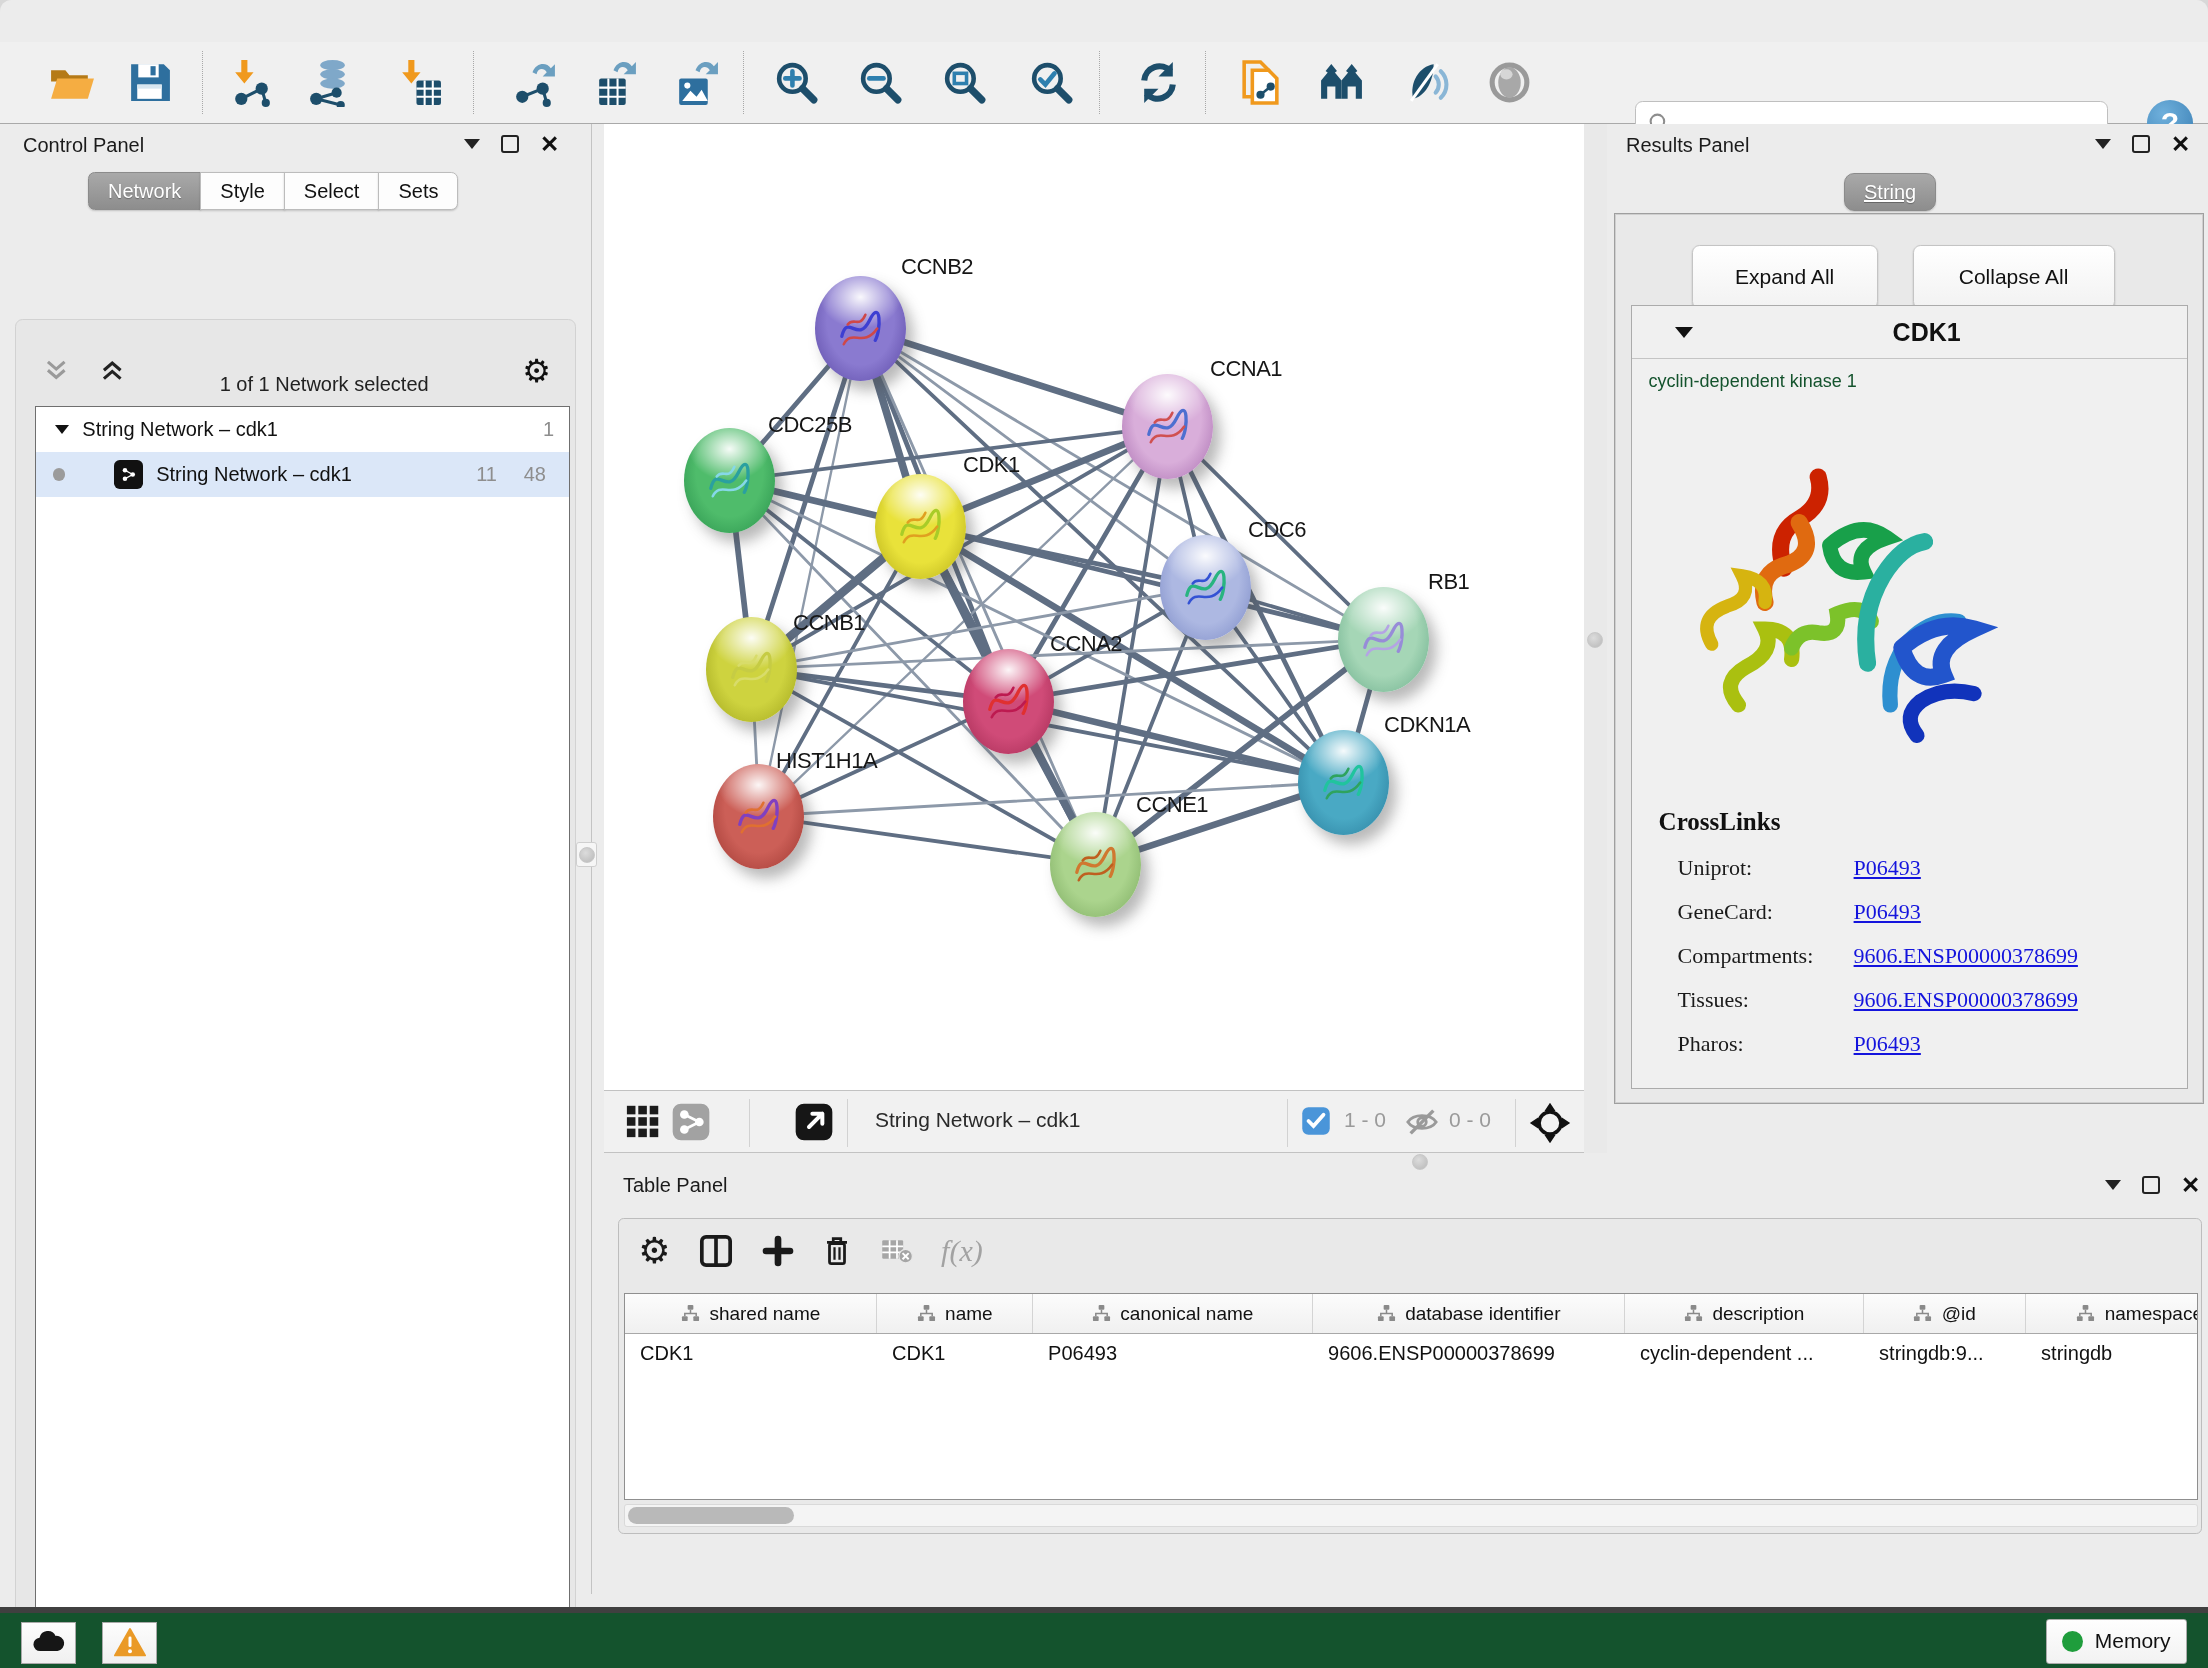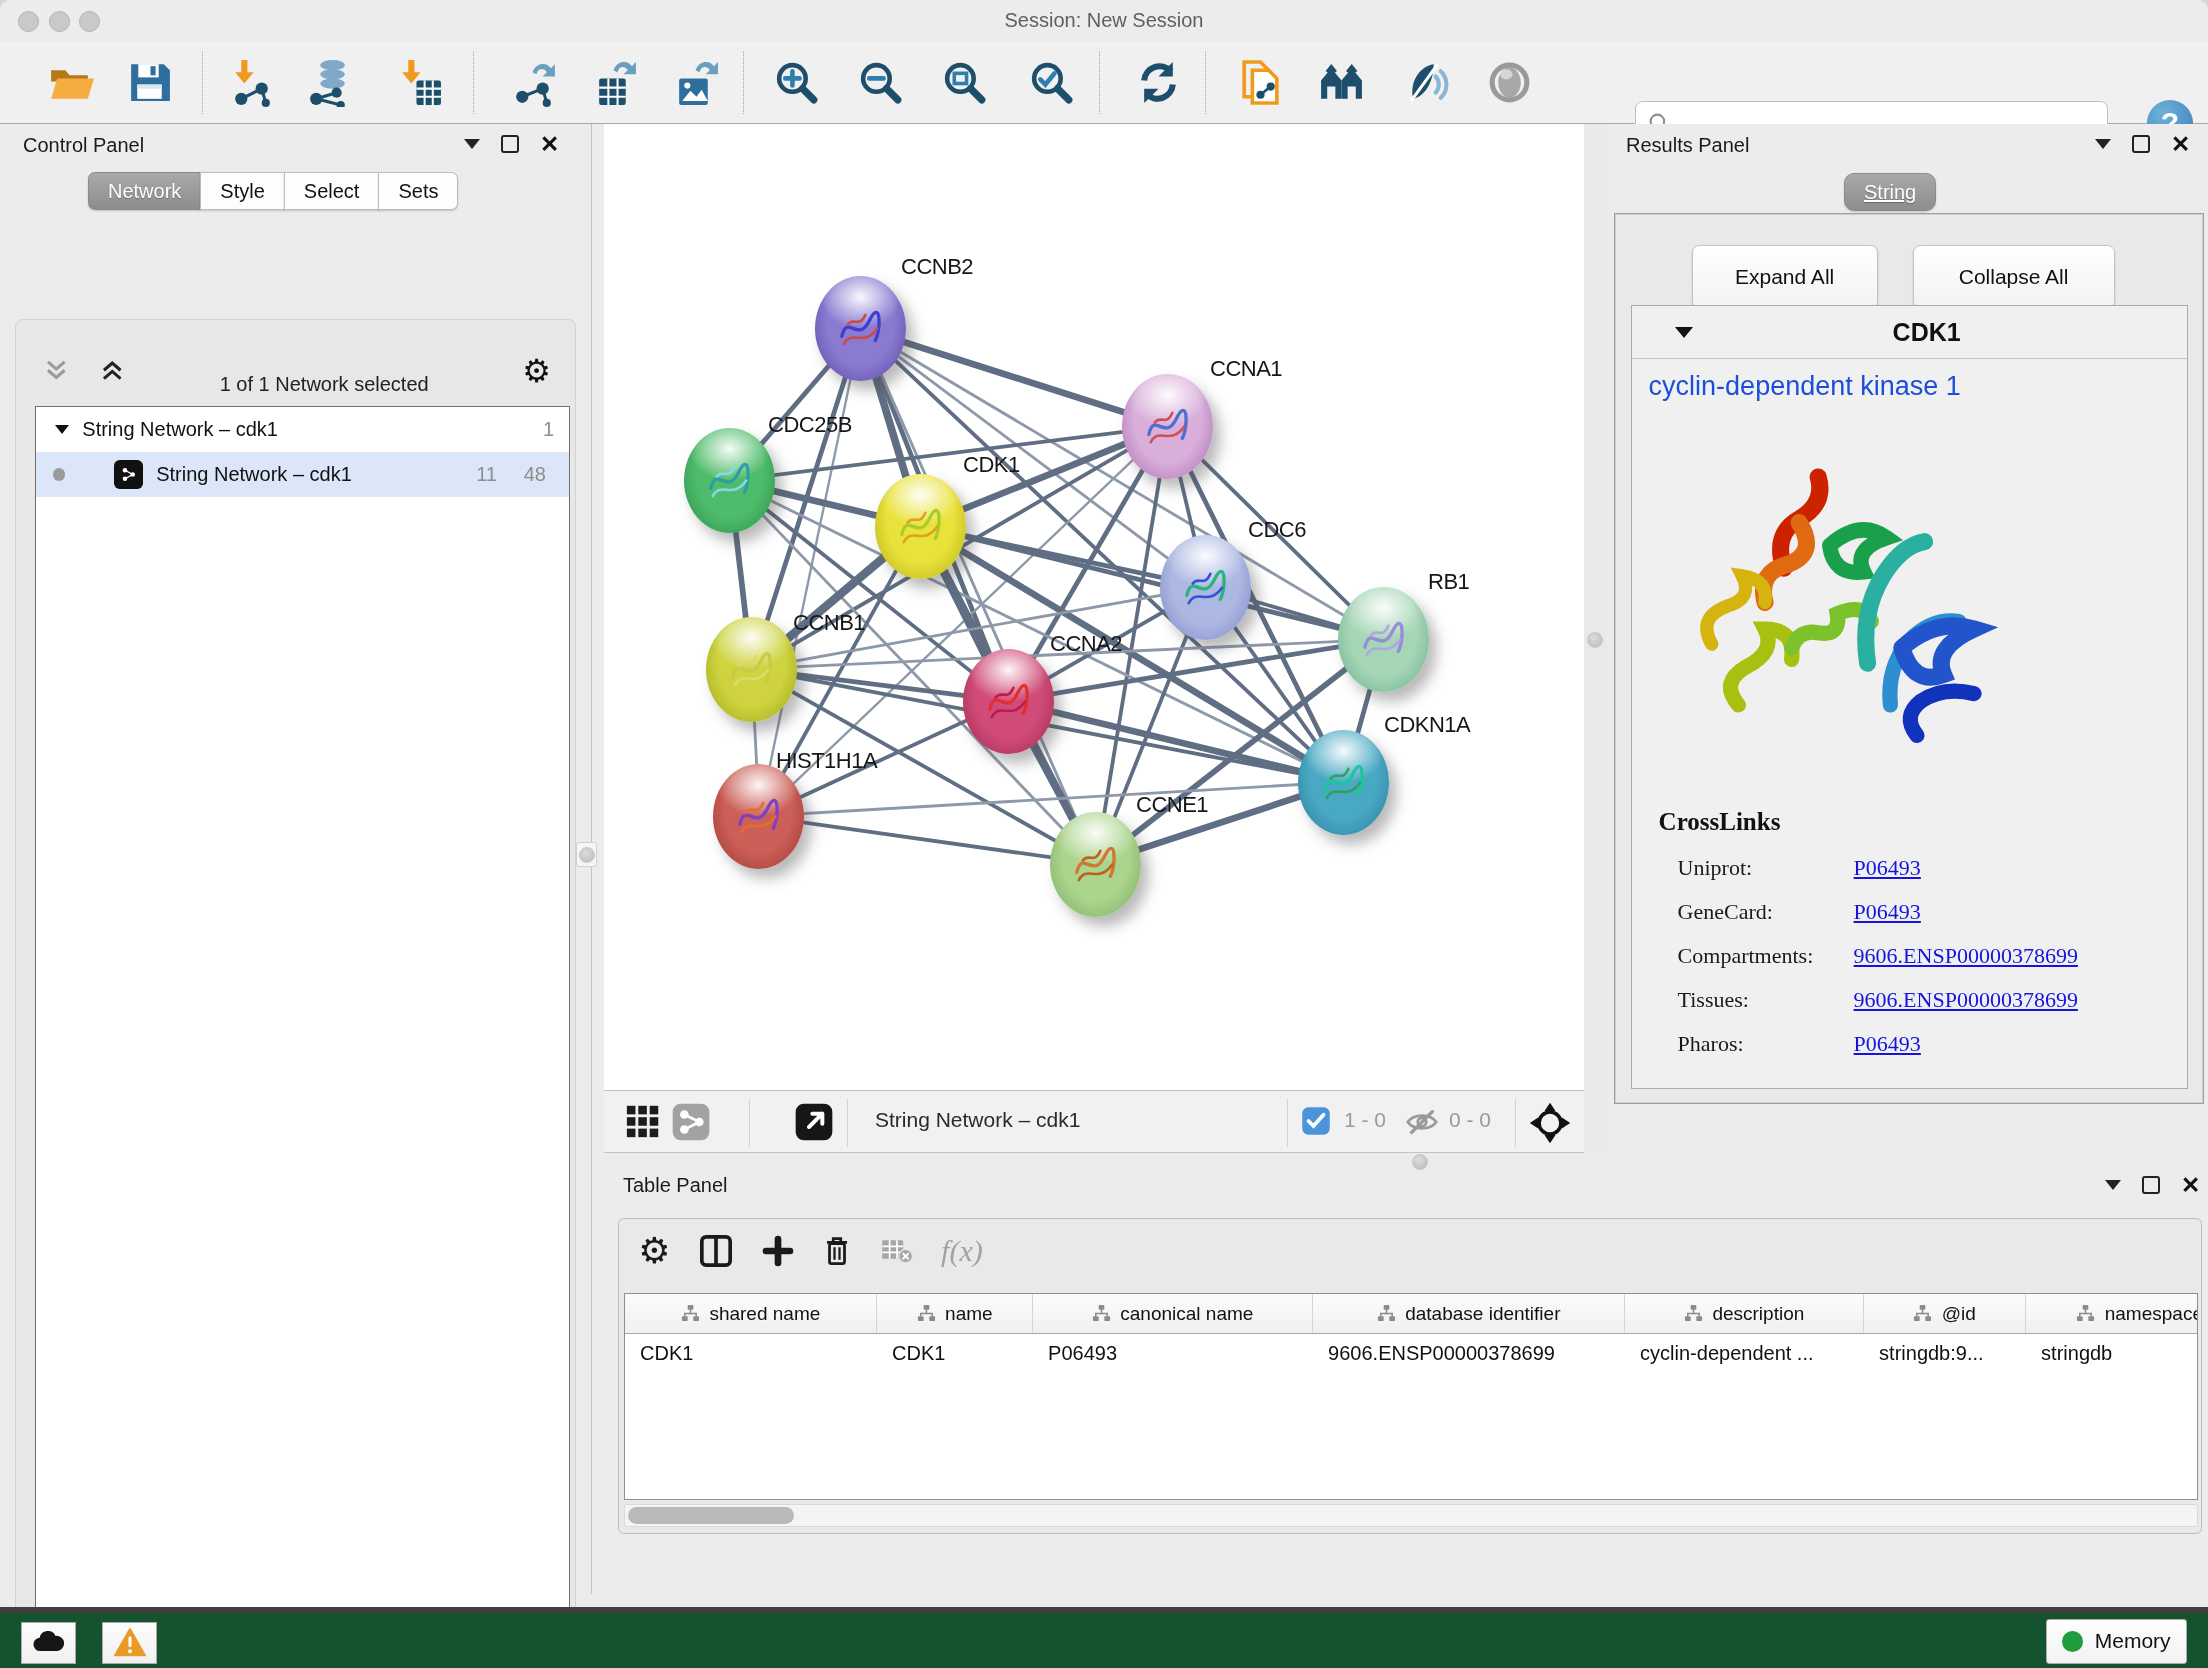--- a/index.html
+++ b/index.html
@@ -64,21 +64,21 @@
   .handlebox{position:absolute;width:21px;height:25px;background:#f6f6f6;border:1px solid #cfcfcf;display:flex;align-items:center;justify-content:center;}
 
   
   .rpanel{position:absolute;left:1607px;top:124px;width:601px;height:1029px;background:#ececec;}
   .rp-outer{position:absolute;left:7.6px;top:90px;width:588px;height:889px;background:#e9e9e9;border:1.9px solid #cfcfcf;outline:1px solid #9f9f9f;}
   .btn{background:linear-gradient(#ffffff,#f2f2f2);border:1px solid #c4c4c4;border-radius:7.6px;font-size:21px;color:#111;padding:19px 25px;cursor:pointer;box-shadow:0 1.4px 1.9px rgba(0,0,0,.22);}
   .rp-inner{position:absolute;left:15px;top:90px;width:557px;height:784px;background:#f0f0f0;border:1px solid #ababab;}
   .rp-genehdr{position:absolute;left:0;top:0;width:100%;height:53px;border-bottom:1px solid #c4c4c4;display:flex;align-items:center;}
   .rp-gene{font-size:25px;font-weight:bold;color:#111;margin-left:200px;}
   .rp-tri{width:0;height:0;border-left:9.5px solid transparent;border-right:9.5px solid transparent;border-top:11.4px solid #111;margin-left:43px;cursor:pointer;}
-  .rp-desc{position:absolute;left:17px;top:65px;font-size:27px;color:#1d4ed8;}
+  .rp-desc{position:absolute;left:17px;top:65px;font-size:18px;color:#14532d;}
   .xl-title{position:absolute;left:27px;top:502px;font-family:"Liberation Serif",serif;font-size:25px;font-weight:bold;color:#111;}
   .xl-rows{position:absolute;left:0px;top:540px;width:100%;}
   .xl-row{display:flex;height:44px;align-items:center;}
   .xl-label{font-family:"Liberation Serif",serif;font-size:22px;color:#1a1a1a;width:176px;margin-left:46px;}
   .xl-link{font-family:"Liberation Serif",serif;font-size:22px;color:#1414dd;text-decoration:underline;cursor:pointer;}
 
   
   .tpanel{position:absolute;left:604px;top:1172px;width:1605px;height:422px;background:#ececec;}
   .tp-box{position:absolute;left:14.3px;top:46px;width:1584px;height:316px;background:#e9e9e9;border:1px solid #bdbdbd;border-radius:5.7px;}
   .tp-toolbar{position:absolute;left:19px;top:11.4px;display:flex;align-items:center;gap:28.5px;}
@@ -99,26 +99,20 @@
   .statusbar{position:absolute;left:0;top:1607px;width:100%;height:61px;background:#14532d;border-top:6px solid #404040;}
   .sq-btn{position:absolute;top:8.6px;width:55px;height:42px;background:linear-gradient(#fdfdfd,#f0f0f0);border:1.4px solid #a9a9a9;display:flex;align-items:center;justify-content:center;cursor:pointer;}
   .membtn{position:absolute;right:21px;top:5.7px;width:141px;height:45px;background:linear-gradient(#fefefe,#f2f2f2);border:1.4px solid #ababab;border-radius:2.9px;display:flex;align-items:center;justify-content:center;gap:11.4px;font-size:21px;color:#111;cursor:pointer;}
   .memdot{width:21px;height:21px;border-radius:50%;background:#1f9d3c;}
 </style>
 </head>
 <body>
 
 <div class="app">
 
-  <div class="titlebar">
-    <div class="tl" style="left:18px"></div>
-    <div class="tl" style="left:49px"></div>
-    <div class="tl" style="left:79px"></div>
-    <div class="title">Session: New Session</div>
-  </div>
 
   <div class="toolbar">
     <div class="tbtn" style="left:44px">
       <svg viewBox="0 0 48 48">
           <path d="M4 12 h14 l4 5 h18 v6 H4z" fill="#b57a17"></path>
           <path d="M4 40 L10 20 h36 L40 40z" fill="#f5ad42"></path>
         </svg>
     </div>
     <div class="tbtn" style="left:122px">
       <svg viewBox="0 0 48 48">

